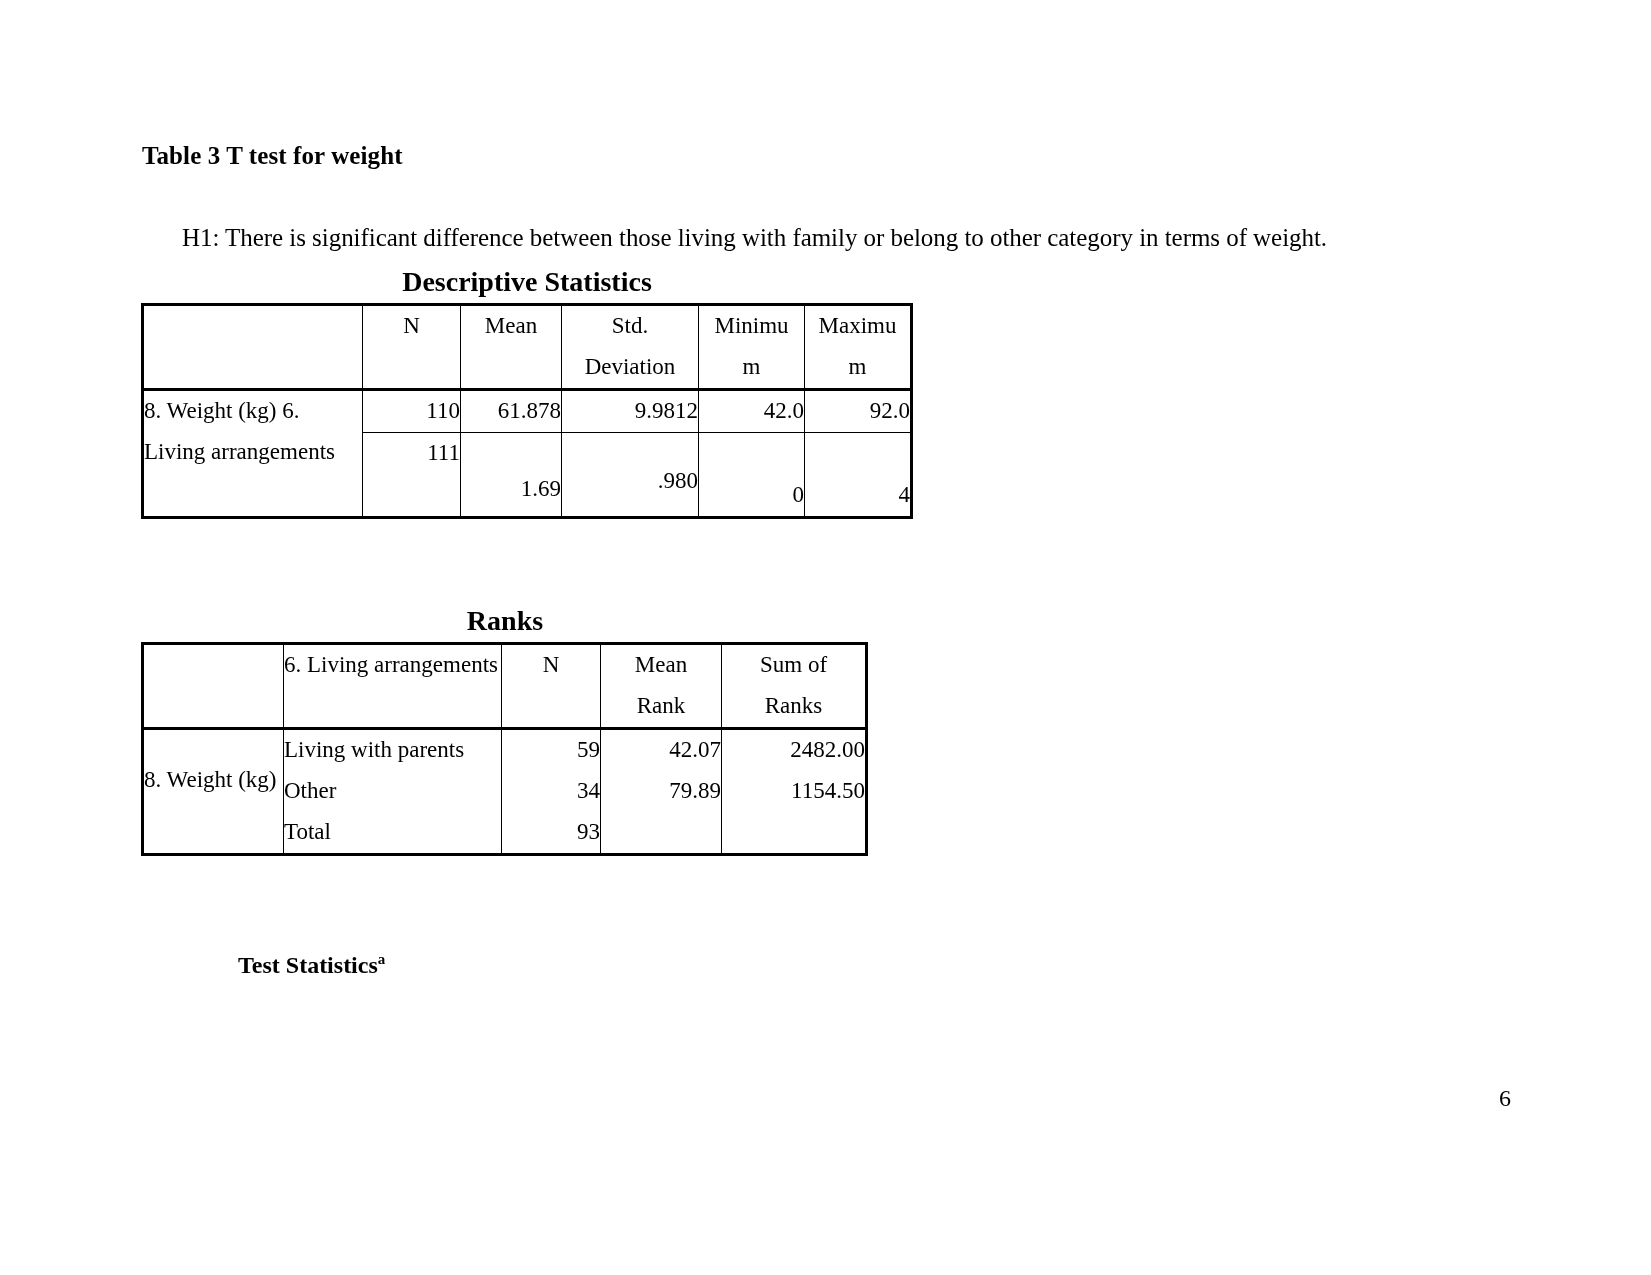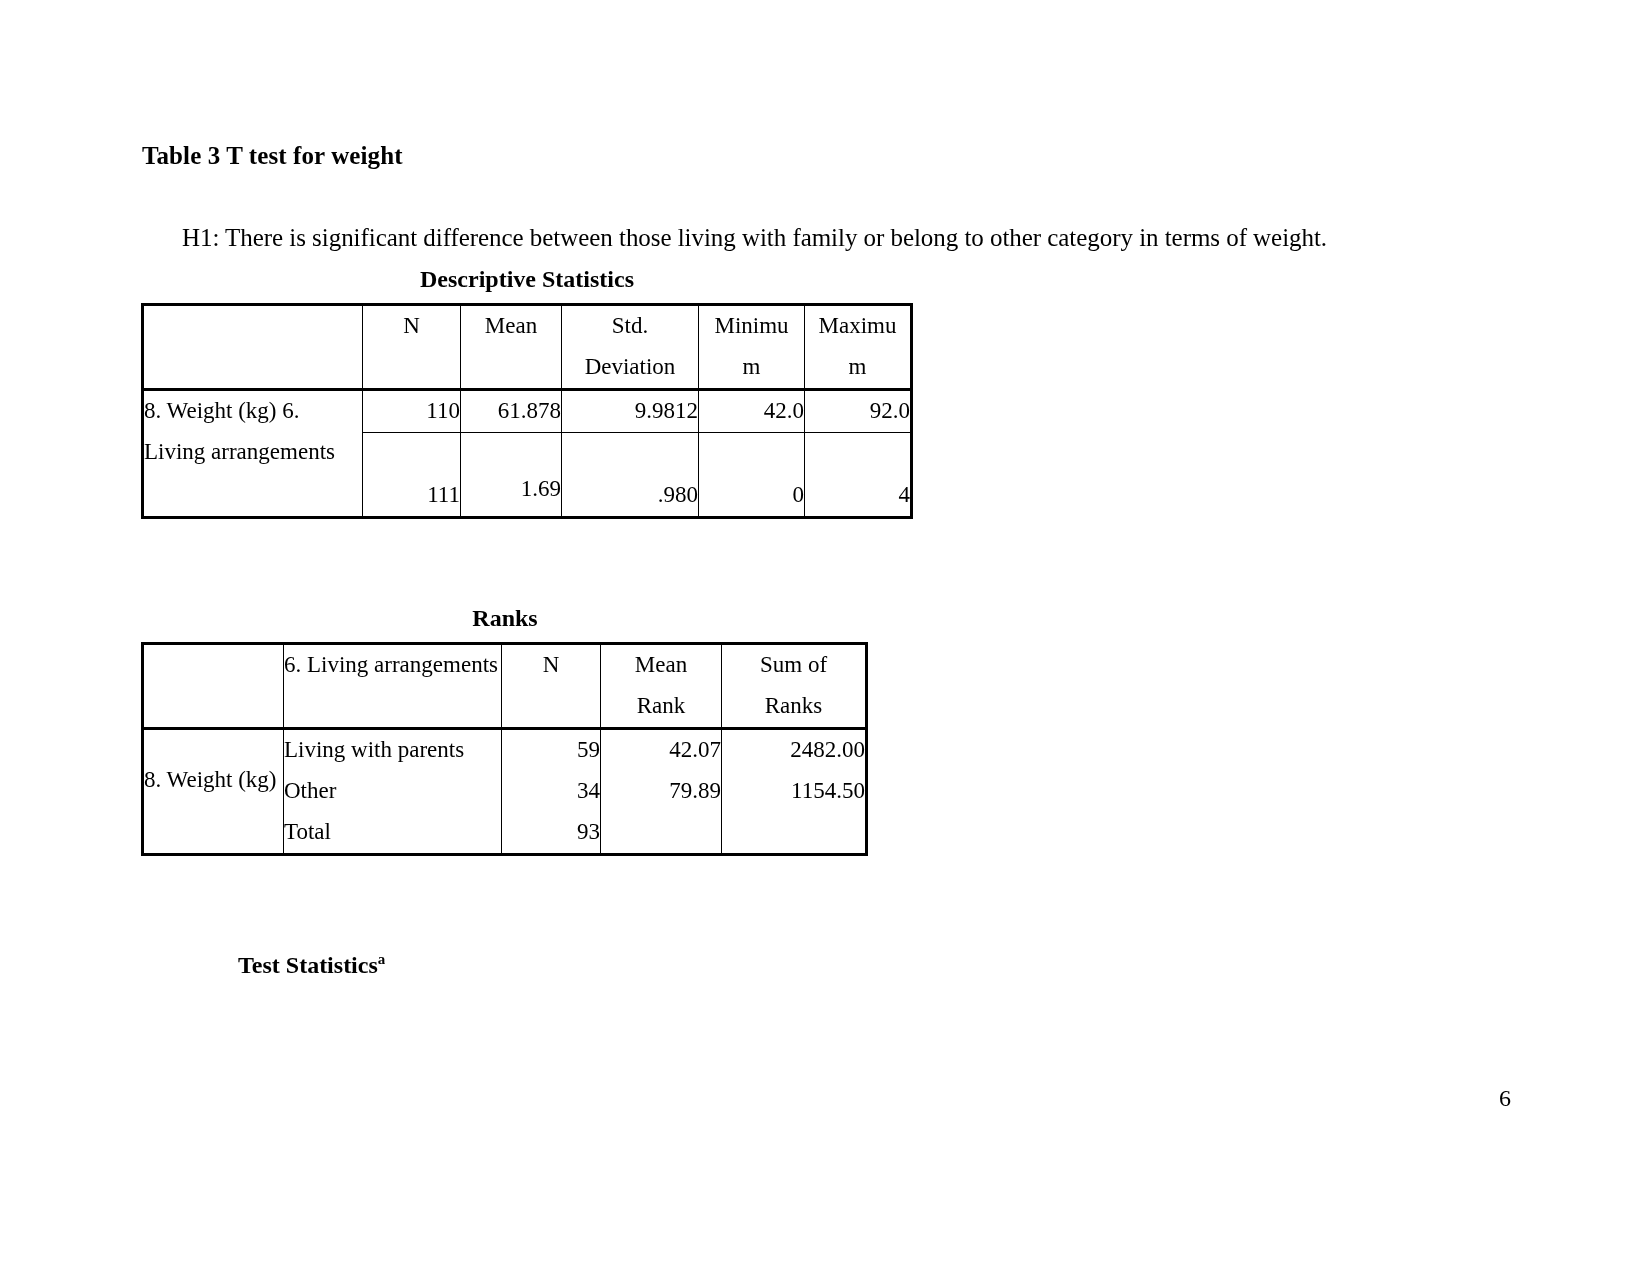--- a/index.html
+++ b/index.html
@@ -40,21 +40,21 @@
     font-size: 25px;
     white-space: nowrap;
     letter-spacing: -0.05px;
   }
   .h0 { top: 183px; }
   .h1 { top: 224px; margin-left: 40px; }
 
   
   .caption {
     position: absolute;
-    font-size: 24px;
+    font-size: 28px;
     font-weight: bold;
     white-space: nowrap;
   }
   .caption-desc {
     left: 142px;
     width: 770px;
     top: 266px;
     text-align: center;
   }
   .caption-ranks {
@@ -195,23 +195,23 @@
           <span class="ln">arrangements</span>
         </td>
         <td class="num" style="border-top-width:3px;">110</td>
         <td class="num" style="border-top-width:3px;">61.878</td>
         <td class="num" style="border-top-width:3px;">9.9812</td>
         <td class="num" style="border-top-width:3px;">42.0</td>
         <td class="num" style="border-top-width:3px;border-right-width:3px;">92.0</td>
       </tr>
 
       <tr>
-        <td class="num" style="border-bottom-width:3px;padding-top:42px;">111</td>
+        <td class="num" style="border-bottom-width:3px;">111</td>
         <td class="num" style="border-bottom-width:3px;padding-top:36px;">1.69</td>
-        <td class="num" style="border-bottom-width:3px;padding-top:42px;font-family:Liberation Serif, serif;">.980</td>
+        <td class="num" style="border-bottom-width:3px;padding-top:28px;font-family:Liberation Serif, serif;">.980</td>
         <td class="num" style="border-bottom-width:3px;padding-top:42px;">0</td>
         <td class="num" style="border-bottom-width:3px;border-right-width:3px;padding-top:42px;">4</td>
       </tr>
     </tbody>
   </table>
 
   <div class="caption caption-ranks">Ranks</div>
 
   <table class="spss" id="table-ranks">
     <colgroup>

